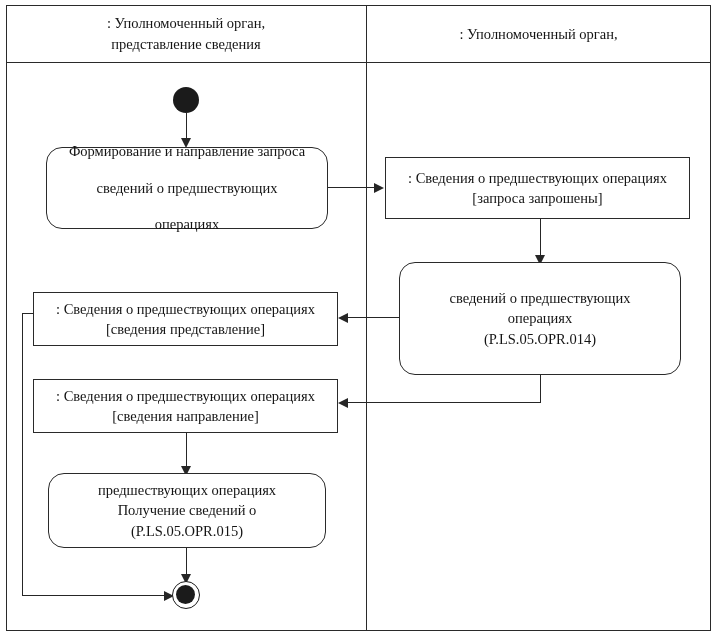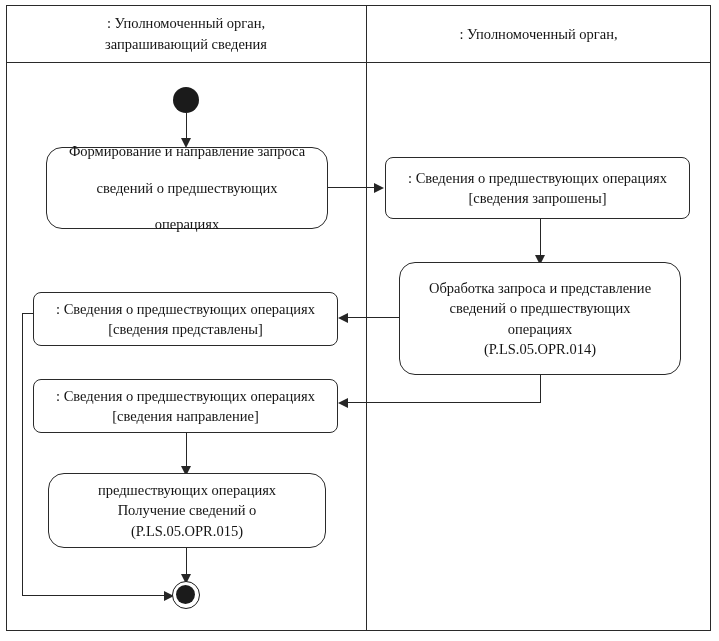--- a/index.html
+++ b/index.html
@@ -68,21 +68,21 @@
     align-items: center;
     justify-content: center;
     text-align: center;
     font-size: 14.5px;
     line-height: 20.5px;
     background: #ffffff;
     border: 1.3px solid #2a2a2a;
     padding: 2px 6px;
   }
   .node.activity { border-radius: 16px; }
-  .node.object   { border-radius: 8px; }
+  .node.object   { border-radius: 0; }
   .node .ln { display: block; white-space: nowrap; }
 
   
   .start-node {
     position: absolute;
     width: 26px;
     height: 26px;
     border-radius: 50%;
     background: #1b1b1b;
   }
@@ -136,21 +136,21 @@
 <body>
 
 <div id="canvas">
 
   <div class="frame"></div>
   <div class="header-rule"></div>
   <div class="lane-divider"></div>
 
   <div class="lane-header" id="lane-header-left">
     <span class="ln">: Уполномоченный орган,</span>
-    <span class="ln">запрашивающий сведения</span>
+    <span class="ln">представление сведения</span>
   </div>
   <div class="lane-header" id="lane-header-right">
     <span class="ln">: Уполномоченный орган,</span>
   </div>
 
   <div class="start-node" style="left:173px; top:87px;"></div>
 
   <div class="seg v" style="left:185.5px; top:113px; height:27px;"></div>
   <div class="arrow down" style="left:181px; top:138px;"></div>
 
@@ -158,43 +158,42 @@
     <span class="ln">Формирование и направление запроса</span>
     <span class="ln">сведений о предшествующих</span>
     <span class="ln">операциях</span>
   </div>
 
   <div class="seg h" style="left:328px; top:187px; width:48px;"></div>
   <div class="arrow right" style="left:374px; top:182.5px;"></div>
 
   <div class="node object" style="left:385px; top:157px; width:305px; height:62px;">
     <span class="ln">: Сведения о предшествующих операциях</span>
-    <span class="ln">[сведения запрошены]</span>
+    <span class="ln">[запроса запрошены]</span>
   </div>
 
   <div class="seg v" style="left:539.5px; top:219px; height:43px;"></div>
   <div class="arrow down" style="left:535px; top:255px;"></div>
 
   <div class="node activity" style="left:399px; top:262px; width:282px; height:113px;">
-    <span class="ln">Обработка запроса и представление</span>
     <span class="ln">сведений о предшествующих</span>
     <span class="ln">операциях</span>
     <span class="ln">(P.LS.05.OPR.014)</span>
   </div>
 
   <div class="seg h" style="left:348px; top:317px; width:52px;"></div>
   <div class="arrow left" style="left:338px; top:312.5px;"></div>
 
   <div class="seg v" style="left:539.5px; top:375px; height:28px;"></div>
   <div class="seg h" style="left:348px; top:402px; width:192px;"></div>
   <div class="arrow left" style="left:338px; top:397.5px;"></div>
 
   <div class="node object" style="left:33px; top:292px; width:305px; height:54px;">
     <span class="ln">: Сведения о предшествующих операциях</span>
-    <span class="ln">[сведения представлены]</span>
+    <span class="ln">[сведения представление]</span>
   </div>
 
   <div class="node object" style="left:33px; top:379px; width:305px; height:54px;">
     <span class="ln">: Сведения о предшествующих операциях</span>
     <span class="ln">[сведения направление]</span>
   </div>
 
   <div class="seg v" style="left:185.5px; top:433px; height:37px;"></div>
   <div class="arrow down" style="left:181px; top:466px;"></div>
 

